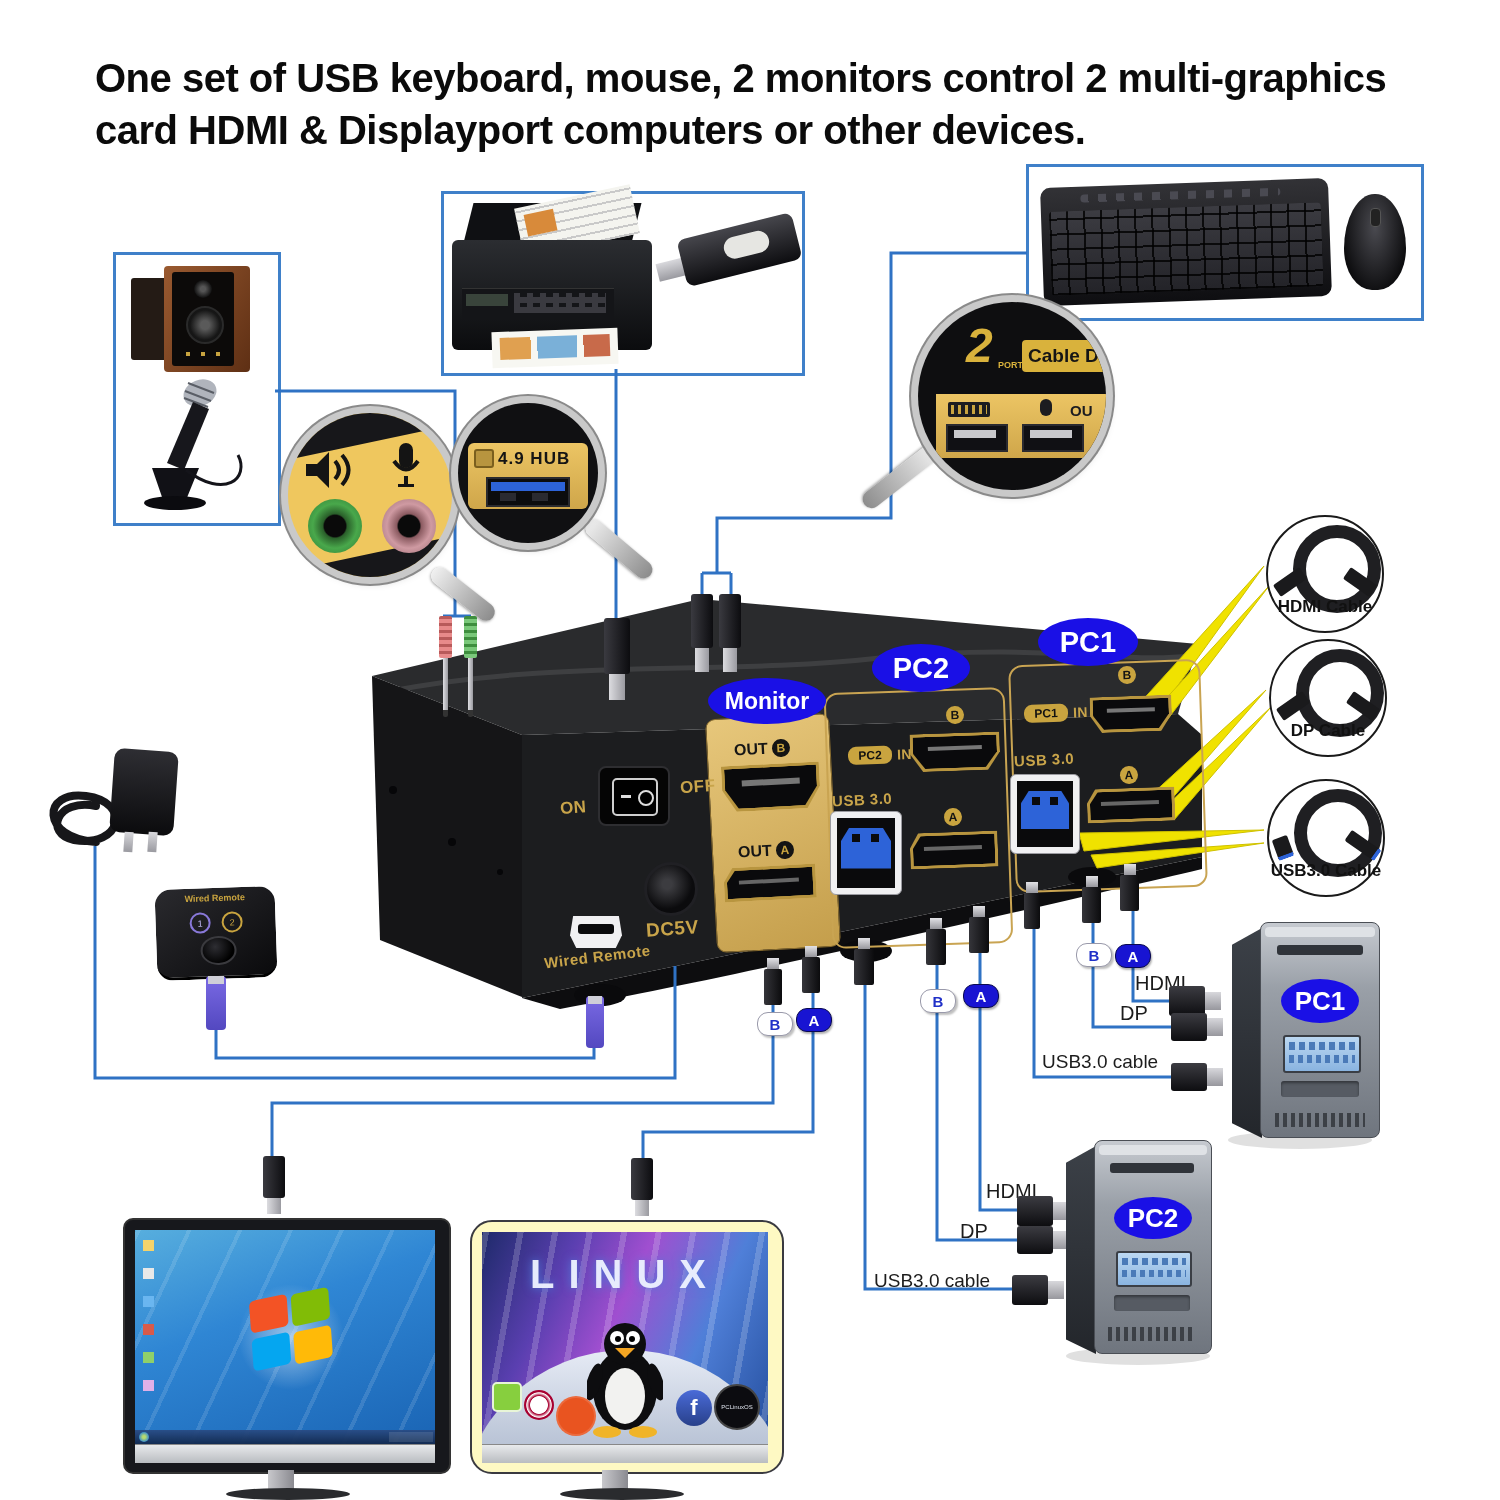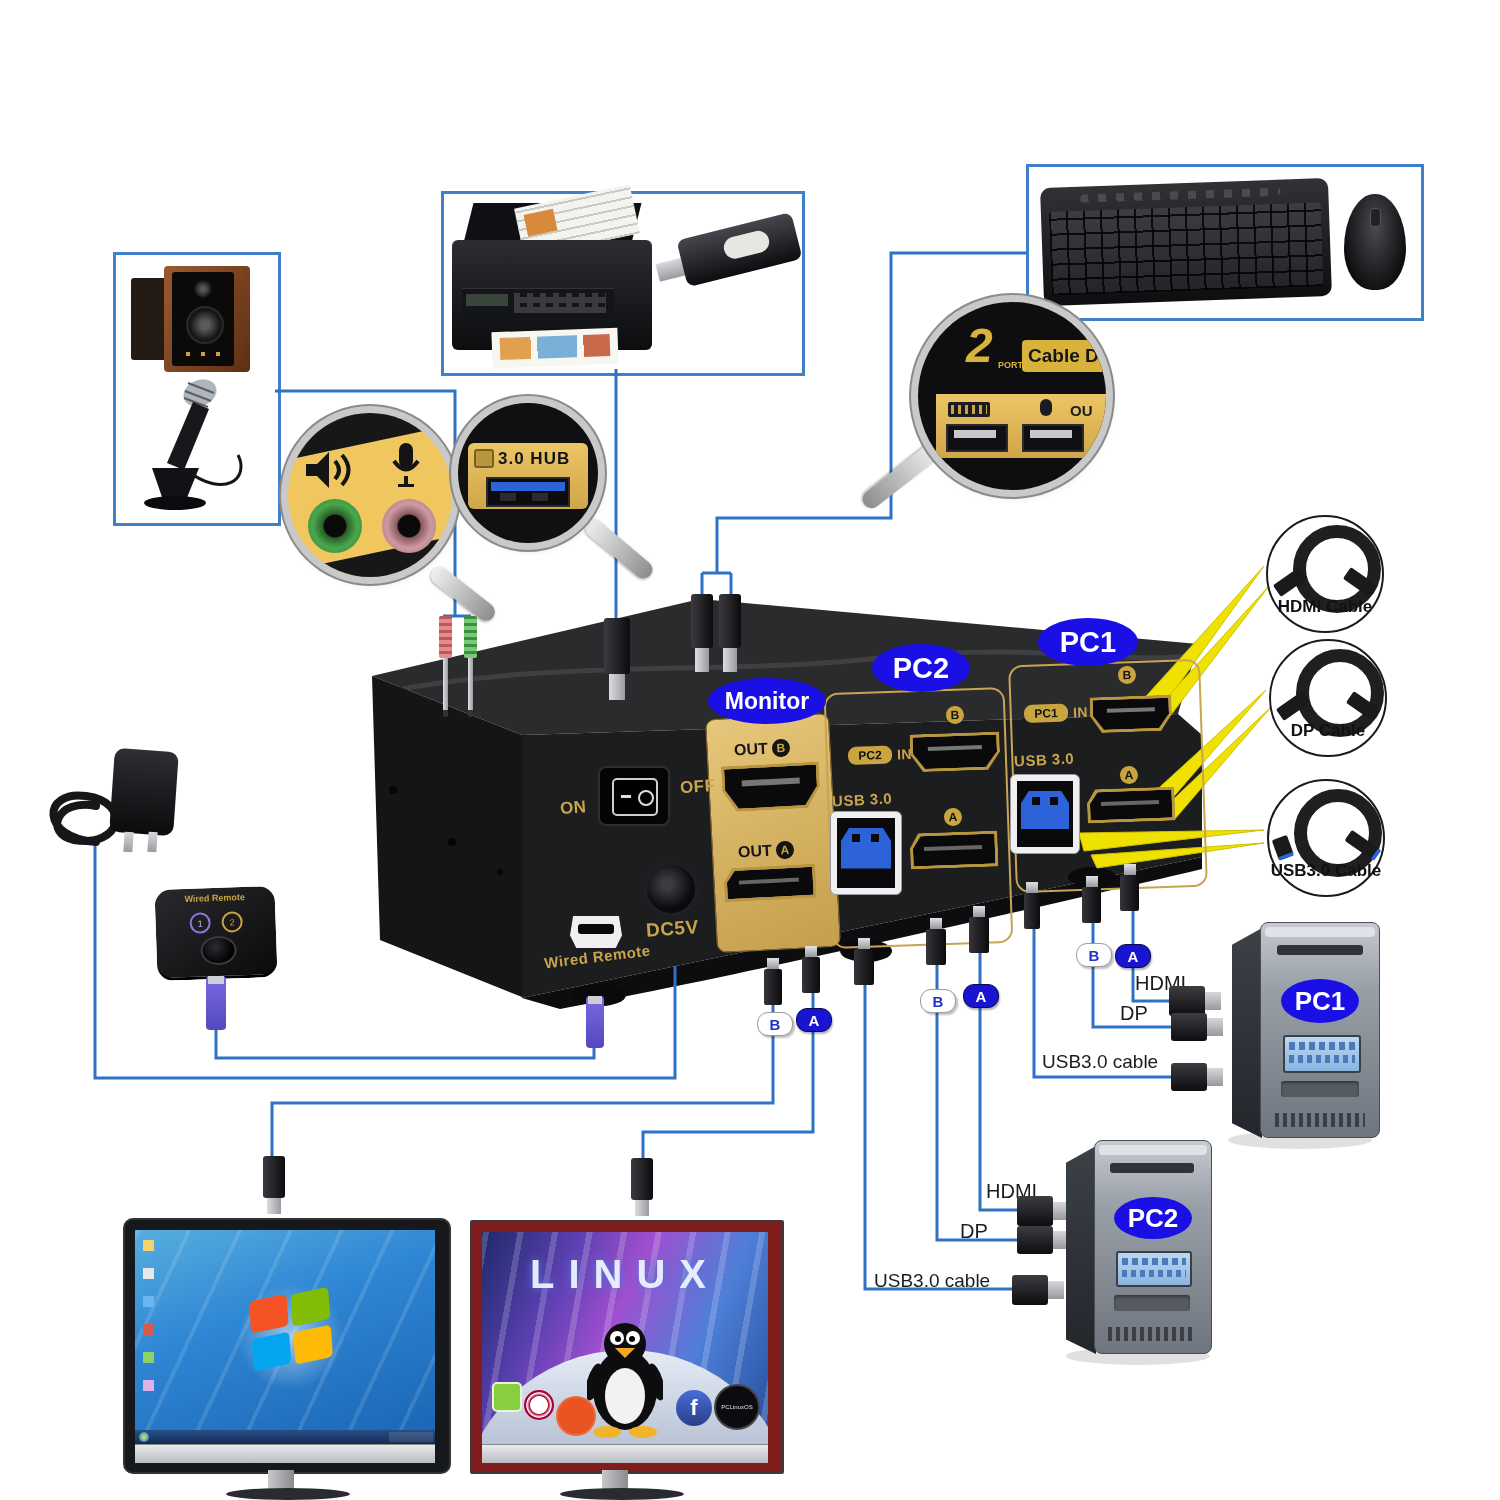--- a/index.html
+++ b/index.html
@@ -51,20 +51,21 @@
   .torus{border-radius:50%;border:13px solid #1f1f22}
   .jack{display:flex;flex-direction:column;align-items:center;z-index:3}
   .jack .shaft{width:5px;height:52px;background:linear-gradient(90deg,#e0e0e4,#9a9aa0)}
   .jack .tipd{width:5px;height:7px;background:#333;border-radius:0 0 2px 2px}
 </style>
 </head>
 <body>
 
 <div id="canvas">
 
+  <div class="abs" style="left:95px;top:52px;width:1330px;font-size:40px;font-weight:bold;color:#0b0b0b;line-height:1.3;letter-spacing:-0.5px;z-index:2">One set of USB keyboard, mouse, 2 monitors control 2 multi-graphics card HDMI &amp; Displayport computers or other devices.</div>
 
   <svg class="abs" style="left:0;top:0;z-index:1" width="1500" height="1500" viewBox="0 0 1500 1500">
 
     <polygon points="372,676 700,599 1198,644 1178,714 522,735" fill="#2a2b2d"></polygon>
     <path d="M385,692 C560,658 720,676 880,658 C1040,642 1120,664 1190,656" stroke="#404144" stroke-width="5" fill="none" opacity=".9"></path>
     <polygon points="372,676 522,735 522,997 380,940" fill="#151517"></polygon>
     <polygon points="522,735 1178,714 1202,735 1202,857 522,998" fill="#1c1d1f"></polygon>
     <path d="M522,998 L1202,857 L1202,869 C1050,905 720,980 560,1009 Z" fill="#0d0d0f"></path>
     <ellipse cx="600" cy="995" rx="26" ry="11" fill="#0a0a0c"></ellipse>
     <ellipse cx="866" cy="951" rx="26" ry="11" fill="#0a0a0c"></ellipse>
@@ -168,21 +169,21 @@
       <rect x="8" y="43" width="16" height="3" fill="#141414"></rect>
     </svg>
     <div class="abs" style="left:20px;top:86px;width:54px;height:54px;border-radius:50%;background:radial-gradient(circle,#0a0a0a 28%,#2a5f2a 32%,#49a84b 58%,#2f7a33)"></div>
     <div class="abs" style="left:94px;top:86px;width:54px;height:54px;border-radius:50%;background:radial-gradient(circle,#0a0a0a 28%,#8a5a60 32%,#cf9aa2 58%,#9a6a72)"></div>
   </div>
 
   <div class="abs handle" style="left:578px;top:540px;width:82px;height:18px;transform:rotate(40deg)"></div>
   <div class="abs lens" style="left:458px;top:403px;width:140px;height:140px;background:#101012">
     <div class="abs" style="left:10px;top:40px;width:120px;height:66px;background:linear-gradient(#ecc564,#cfa64a);border-radius:6px"></div>
     <div class="abs" style="left:16px;top:46px;width:16px;height:15px;background:#b8953f;border-radius:3px;border:2px solid #7a5f1e"></div>
-    <div class="abs" style="left:40px;top:46px;font-size:17px;font-weight:bold;color:#141414;letter-spacing:1px">3.0 HUB</div>
+    <div class="abs" style="left:40px;top:46px;font-size:17px;font-weight:bold;color:#141414;letter-spacing:1px">4.9 HUB</div>
     <div class="abs" style="left:28px;top:74px;width:80px;height:26px;background:#0c0c0e;border:2px solid #2a2a2e">
       <div class="abs" style="left:3px;top:3px;right:3px;height:9px;background:#2d63d8"></div>
       <div class="abs" style="left:12px;top:14px;width:16px;height:8px;background:#2a2a30"></div>
       <div class="abs" style="left:44px;top:14px;width:16px;height:8px;background:#2a2a30"></div>
     </div>
   </div>
 
   <div class="abs handle" style="left:855px;top:468px;width:90px;height:18px;transform:rotate(142deg)"></div>
   <div class="abs lens" style="left:918px;top:302px;width:188px;height:188px;background:#0e0e10">
     <div class="abs" style="left:48px;top:16px;font-size:48px;font-weight:bold;font-style:italic;color:#d9b23c">2</div>
@@ -496,21 +497,21 @@
     </div>
     <div class="abs" style="left:10px;top:224px;width:300px;height:18px;background:linear-gradient(#e8eaec,#b9bcc0);border-top:1px solid #888"></div>
   </div>
   <div class="abs" style="left:268px;top:1470px;width:26px;height:20px;background:linear-gradient(90deg,#c8c8cc,#8a8a90);z-index:2"></div>
   <div class="abs" style="left:226px;top:1488px;width:124px;height:12px;background:#2a2b2e;border-radius:50%;z-index:2"></div>
 
   <div class="abs plugdown" style="left:631px;top:1158px;width:22px">
       <div class="bod"></div>
       <div class="tip" style="height:16px"></div>
     </div>
-  <div class="abs" style="left:470px;top:1220px;width:310px;height:250px;background:#7f1d1d;border:2px solid #3a3a40;border-radius:2px;z-index:2">
+  <div class="abs" style="left:470px;top:1220px;width:310px;height:250px;background:#fef9c3;border:2px solid #3a3a40;border-radius:22px;z-index:2">
     <div class="abs" style="left:10px;top:10px;width:286px;height:212px;overflow:hidden;background:linear-gradient(115deg,#1e2a6a 0%,#5a3fb0 25%,#a04fd0 45%,#4f7fd8 70%,#254f9e 100%)">
       <div class="abs" style="left:-30px;top:-20px;width:380px;height:260px;background:repeating-linear-gradient(100deg,rgba(255,255,255,.18) 0 6px,transparent 6px 34px)"></div>
       <div class="abs" style="left:-20px;top:118px;width:330px;height:160px;border-radius:50% 50% 0 0/100% 100% 0 0;background:linear-gradient(#e6ebf5,#9aa8c0)"></div>
       <div class="abs" style="left:0;right:0;top:20px;text-align:center;font-size:40px;font-weight:bold;letter-spacing:14px;color:rgba(238,242,255,.95);text-shadow:0 0 10px #4a7ad8">LINUX</div>
       <svg class="abs" style="left:105px;top:86px" width="76" height="120" viewBox="0 0 76 120">
         <ellipse cx="38" cy="72" rx="32" ry="40" fill="#0d0d0f"></ellipse>
         <circle cx="38" cy="26" r="21" fill="#0d0d0f"></circle>
         <circle cx="30" cy="20" r="7" fill="#fff"></circle>
           <circle cx="46" cy="20" r="7" fill="#fff"></circle>
         <circle cx="31" cy="21" r="3" fill="#000"></circle>

